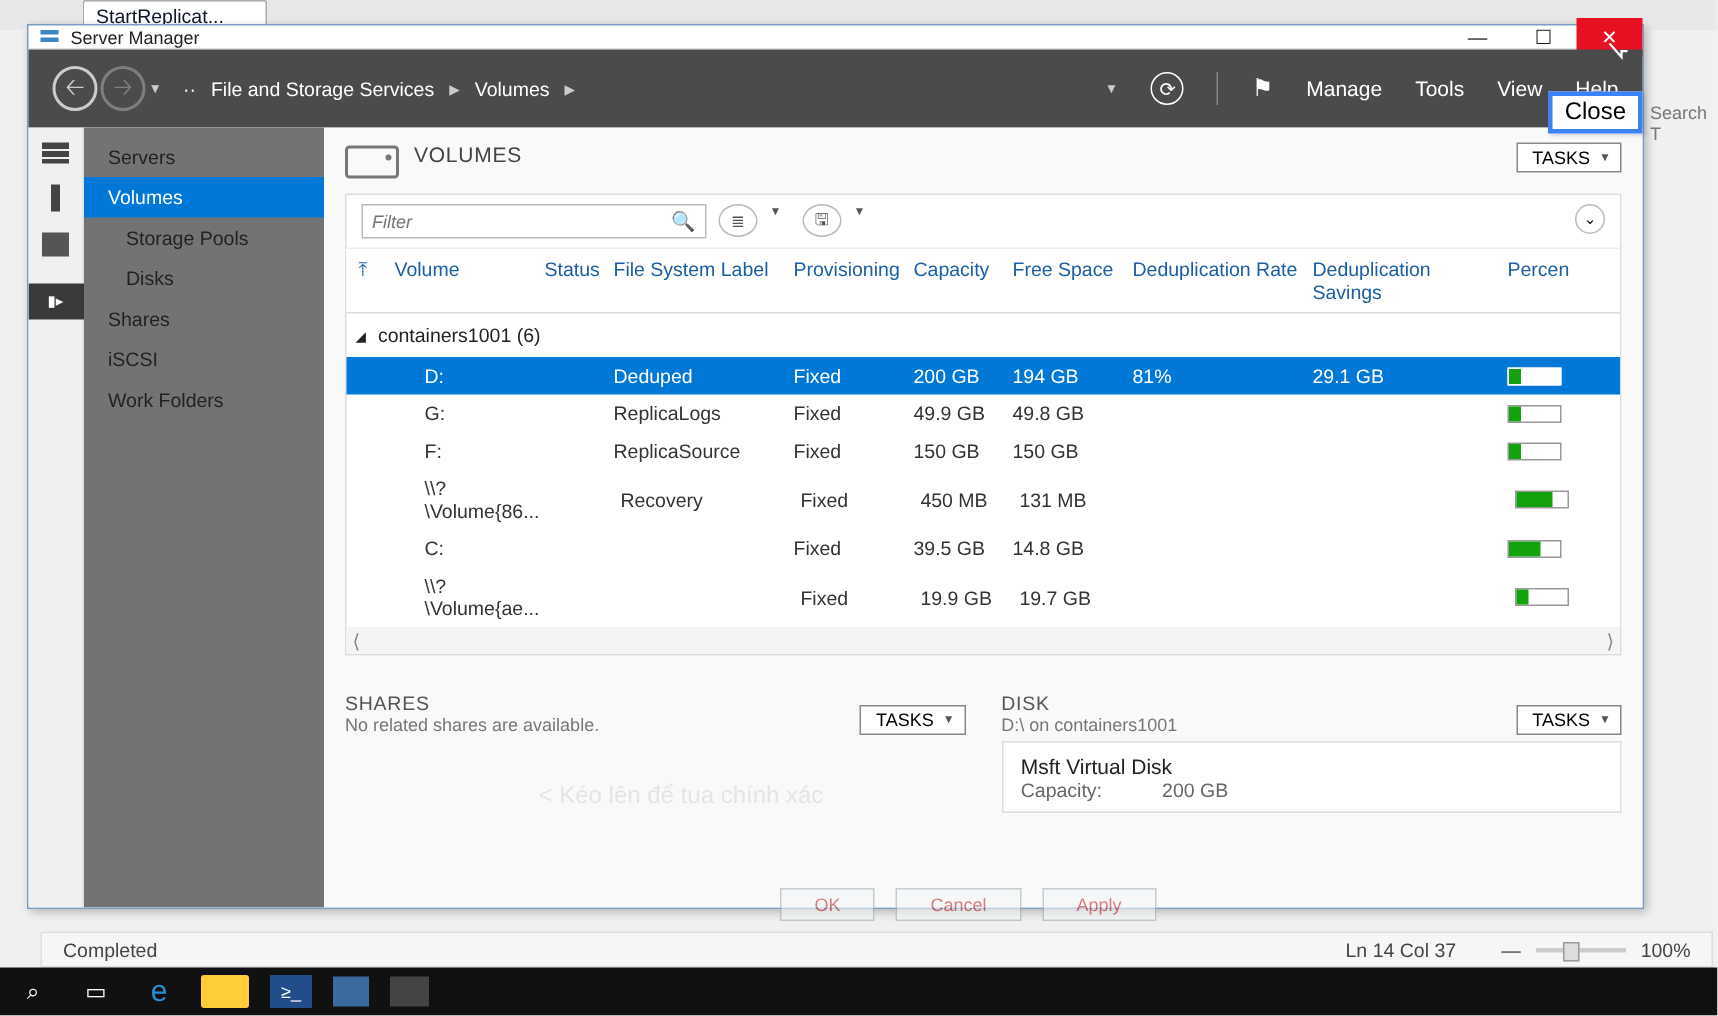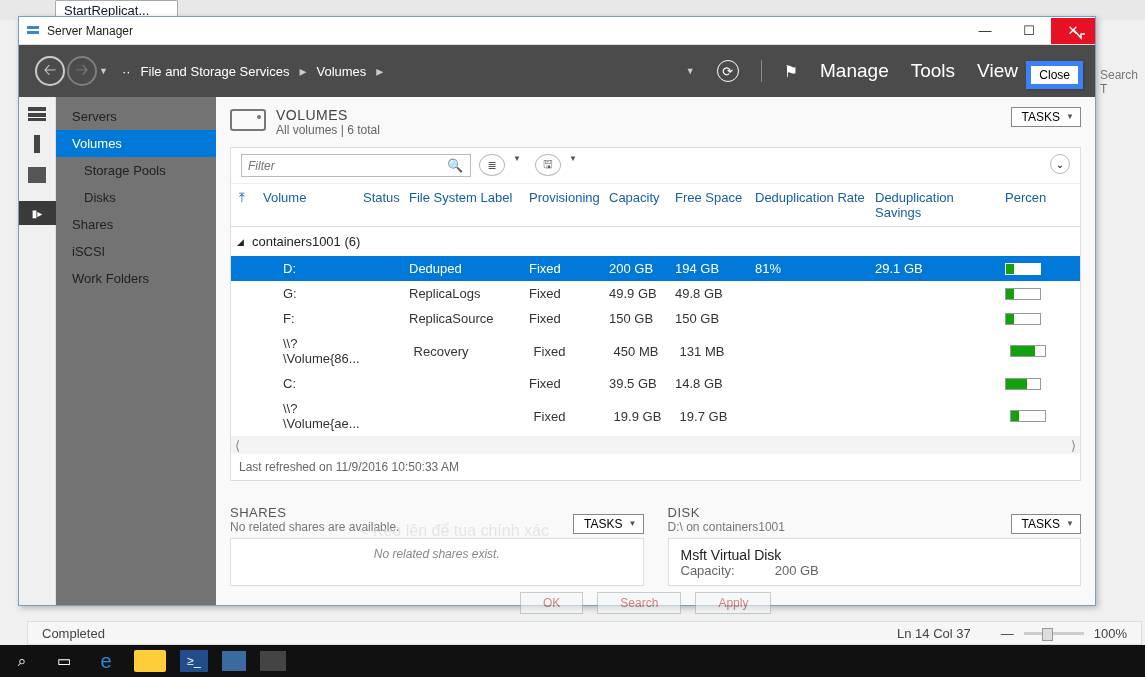--- a/index.html
+++ b/index.html
@@ -2,36 +2,36 @@
 <html><head>
 <meta charset="utf-8">
 <style>
   *{box-sizing:border-box;margin:0;padding:0;font-family:"Segoe UI",Tahoma,sans-serif;font-size:13px}
   body{background:#f0f0f0;width:1145px;height:677px;overflow:hidden;position:relative}
   
   .tab-strip{height:20px;background:#e8e8e8;display:flex;align-items:center;padding-left:55px;font-size:11px}
   .tab-strip .tab{padding:2px 28px 2px 8px;border:1px solid #aaa;border-bottom:none;background:#fff;border-radius:2px 2px 0 0;color:#0f172a}
   
   .window{position:absolute;top:16px;left:18px;width:1078px;height:590px;background:#fff;border:1px solid #7a9fc5;display:flex;flex-direction:column;box-shadow:2px 2px 6px rgba(0,0,0,.25)}
-  .titlebar{height:28px;display:flex;align-items:center;padding:0 0 0 6px;border-bottom:1px solid #ddd}
+  .titlebar{height:16px;display:flex;align-items:center;padding:0 0 0 6px;border-bottom:1px solid #ddd}
   .titlebar .app-icon{width:16px;height:16px;margin-right:6px;display:flex;align-items:center;justify-content:center}
   .titlebar .title{flex:1;color:#222;font-size:12px}
   .win-btn{width:44px;height:26px;display:flex;align-items:center;justify-content:center;color:#222}
   .win-btn.close{background:#e81123;color:#fff}
-  .tooltip{position:absolute;top:44px;right:12px;background:#fff;border:5px solid #3b82f6;padding:2px 8px;font-size:12px;box-shadow:1px 1px 3px rgba(0,0,0,.2)}
+  .tooltip{position:absolute;top:44px;right:0;background:#fff;border:3px solid #3b82f6;padding:2px 8px;font-size:16px;box-shadow:1px 1px 3px rgba(0,0,0,.2)}
   .cmdbar{height:52px;background:#4b4b4b;display:flex;align-items:center;padding:0 16px;color:#fff}
   .nav-circle{width:30px;height:30px;border:2px solid #ccc;border-radius:50%;display:flex;align-items:center;justify-content:center;margin-right:2px;color:#ccc;font-size:16px}
   .nav-drop{margin-right:14px;color:#ccc;font-size:9px}
   .breadcrumb{font-size:22px;font-weight:300;flex:1;display:flex;align-items:center;gap:10px;color:#fff}
   .breadcrumb .caret{font-size:14px;color:#ccc}
   .menu-right{display:flex;align-items:center;gap:22px;color:#fff}
   .menu-right .circ{width:22px;height:22px;border:1.5px solid #fff;border-radius:50%;display:flex;align-items:center;justify-content:center;font-size:13px}
   .menu-right .sep{width:1px;height:22px;background:#888}
   .menu-right .flag::before{content:"⚑";font-size:16px}
-  .menu-right span{font-size:19px}
+  .menu-right span{font-size:14px}
   
   .app-body{flex:1;display:flex;overflow:hidden}
   .nav-rail{width:37px;background:#f0f0f0;border-right:1px solid #e0e0e0;display:flex;flex-direction:column;align-items:center;padding-top:10px;gap:14px}
   .nav-rail .ic{width:18px;height:14px;background:#444}
   .nav-rail .ic.rows{background:linear-gradient(#444 30%,transparent 30% 40%,#444 40% 70%,transparent 70% 80%,#444 80%)}
   .nav-rail .ic.col{width:6px;height:18px;background:#444}
   .nav-rail .ic.blocks{background:#555;height:16px}
   .nav-rail .bottom{margin-top:4px;width:37px;height:24px;background:#3a3a3a;display:flex;align-items:center;justify-content:center;color:#fff;font-size:10px}
   .sidebar{width:160px;background:#737373;padding-top:6px}
   .side-item{padding:6px 12px 6px 16px;color:#222;font-size:13px}
@@ -174,21 +174,20 @@
       <div class="side-item">Shares</div>
       <div class="side-item">iSCSI</div>
       <div class="side-item">Work Folders</div>
     </div>
 
     <div class="content">
       <div class="sec-head">
         <div class="disk-icon"></div>
         <div class="sec-title">
           <div class="t">VOLUMES</div>
-          <div class="s">All volumes | 6 total</div>
         </div>
         <div class="tasks-btn">TASKS</div>
       </div>
 
       <div class="grid-wrap">
         <div class="filter-row">
           <div class="filter-box">
             <input placeholder="Filter" style="">
             <span>🔍</span>
           </div>
@@ -314,37 +313,33 @@
                   <div class="fill" style="width:2%"></div>
                 </div>
               </div>
             </div>
           </div>
 
         <div class="hscroll">
             <span>⟨</span>
             <span>⟩</span>
           </div>
-        <div class="last-ref">Last refreshed on 11/9/2016 10:50:33 AM</div>
       </div>
 
       <div class="overlay-text">&lt; Kéo lên để tua chính xác</div>
 
       <div class="lower">
         <div class="panel">
           <div class="ph">
             <div>
               <div class="pt">SHARES</div>
               <div class="ps">No related shares are available.</div>
             </div>
             <div class="tasks-btn">TASKS</div>
           </div>
-          <div class="panel-box">
-              <div class="nodata">No related shares exist.</div>
-            </div>
         </div>
         <div class="panel">
           <div class="ph">
             <div>
               <div class="pt">DISK</div>
               <div class="ps">D:\ on containers1001</div>
             </div>
             <div class="tasks-btn">TASKS</div>
           </div>
           <div class="panel-box disk-info">
@@ -355,21 +350,21 @@
               </div>
           </div>
         </div>
       </div>
     </div>
   </div>
 </div>
 
 <div class="ghost-btns">
   <div class="gb">OK</div>
-  <div class="gb">Search</div>
+  <div class="gb">Cancel</div>
   <div class="gb">Apply</div>
 </div>
 
 <div class="statusbar">
   <span>Completed</span>
   <span class="sp"></span>
   <span>Ln 14  Col 37</span>
   <span style="width:30px"></span>
   <span>—</span>
   <span class="slider"></span>

